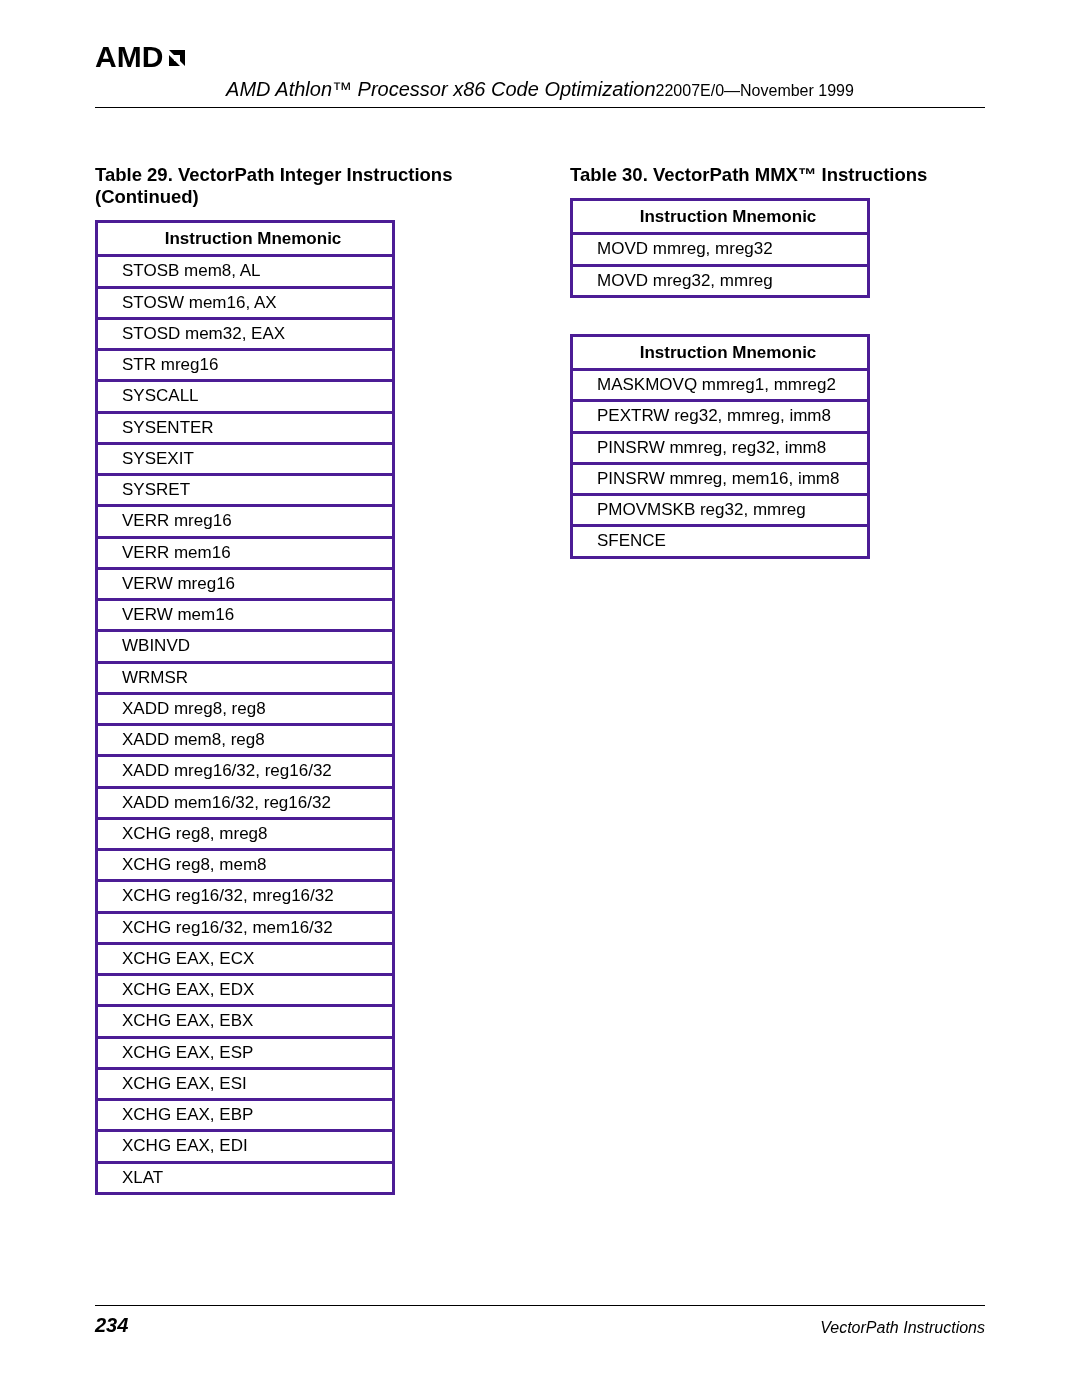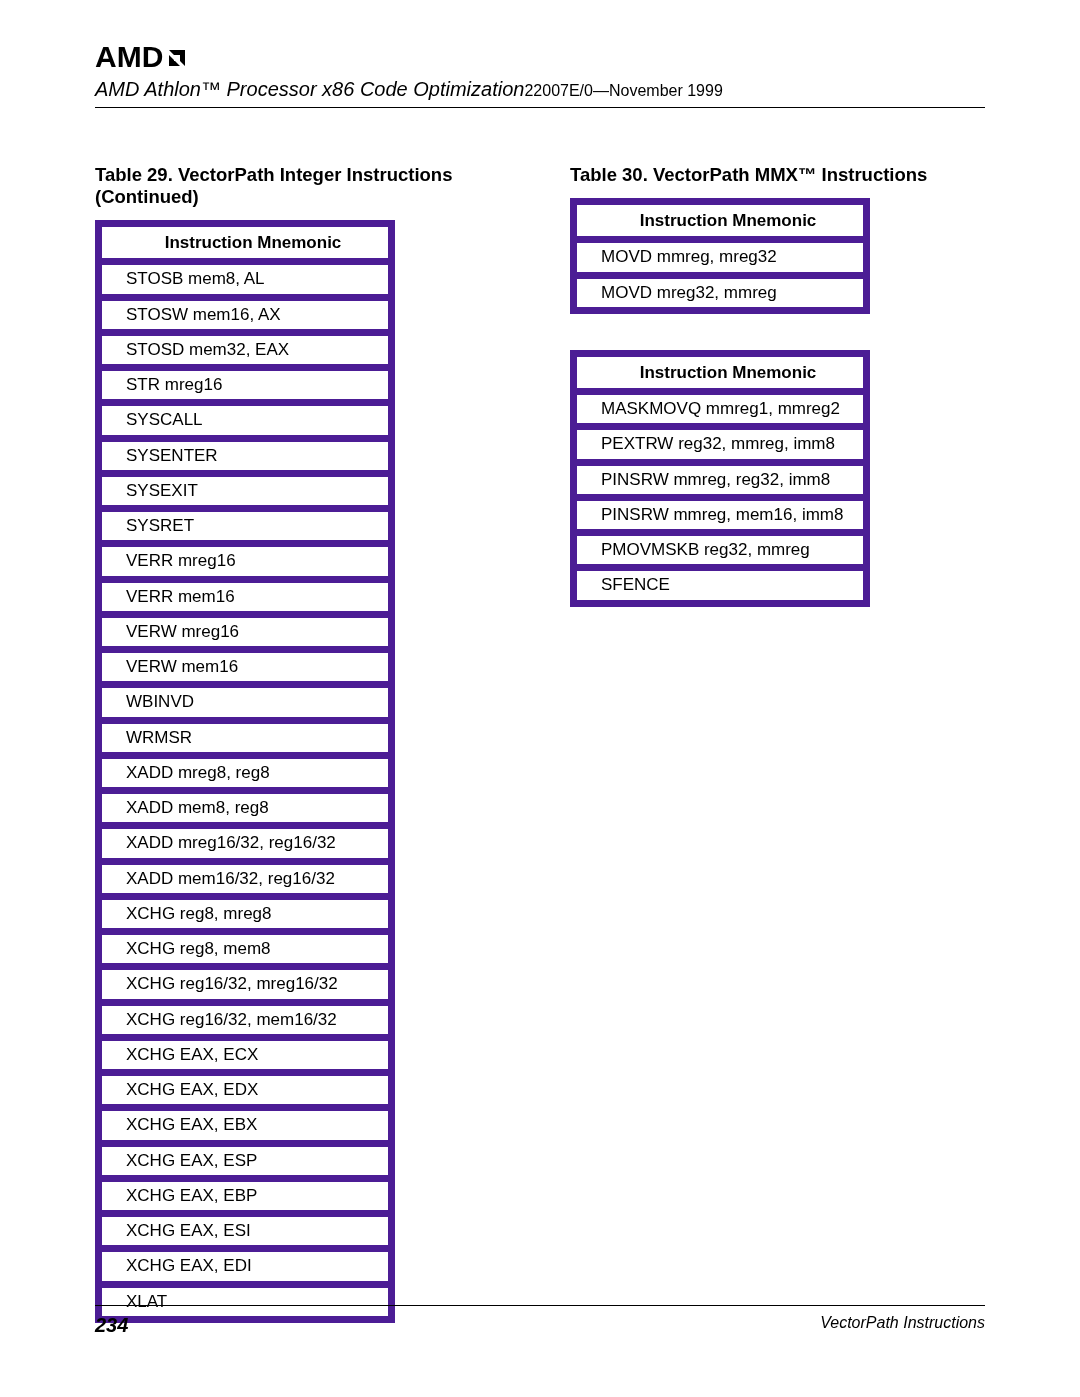--- a/index.html
+++ b/index.html
@@ -29,21 +29,21 @@
   .logo .amd-text { letter-spacing: 0px; }
   .logo .amd-arrow {
     display: inline-block;
     font-size: 30px;
     line-height: 30px;
     margin-left: 2px;
     transform: translateY(1px);
   }
   .header-line {
     display: flex;
-    justify-content: flex-start;
+    justify-content: center;
     align-items: baseline;
     margin-top: 4px;
   }
   .doc-title {
     font-style: italic;
     font-size: 20px;
     font-family: "Arial Narrow", Arial, Helvetica, sans-serif;
     font-weight: 400;
   }
   .doc-id {
@@ -64,21 +64,21 @@
     font-family: "Arial Narrow", Arial, Helvetica, sans-serif;
     font-weight: 700;
     font-size: 18.5px;
     margin-bottom: 12px;
   }
   table {
     border-collapse: collapse;
     width: 300px;
   }
   th, td {
-    border: 7px solid #4c1d95;
+    border: 3px solid #4c1d95;
     padding: 3px 8px 4px 24px;
     font-family: "Arial Narrow", Arial, Helvetica, sans-serif;
     font-size: 17px;
     text-align: left;
     line-height: 1.25;
     white-space: nowrap;
   }
   th {
     font-weight: 700;
     text-align: center;
@@ -87,21 +87,21 @@
   }
   .right-block { margin-bottom: 36px; }
   .footer {
     position: absolute;
     left: 0; right: 0; bottom: 0;
   }
   .rule-bottom { border-top: 1px solid #000; }
   .footer-line {
     display: flex;
     justify-content: space-between;
-    align-items: flex-start;
+    align-items: flex-end;
     margin-top: 8px;
   }
   .page-num {
     font-style: italic;
     font-weight: 700;
     font-size: 20px;
     font-family: "Arial Narrow", Arial, Helvetica, sans-serif;
   }
   .section-title {
     font-style: italic;
@@ -211,24 +211,24 @@
             <tr>
               <td>XCHG EAX, EDX</td>
             </tr>
             <tr>
               <td>XCHG EAX, EBX</td>
             </tr>
             <tr>
               <td>XCHG EAX, ESP</td>
             </tr>
             <tr>
+              <td>XCHG EAX, ESI</td>
+            </tr>
+            <tr>
               <td>XCHG EAX, EBP</td>
-            </tr>
-            <tr>
-              <td>XCHG EAX, ESI</td>
             </tr>
             <tr>
               <td>XCHG EAX, EDI</td>
             </tr>
             <tr>
               <td>XLAT</td>
             </tr>
           </tbody>
       </table>
     </div>

